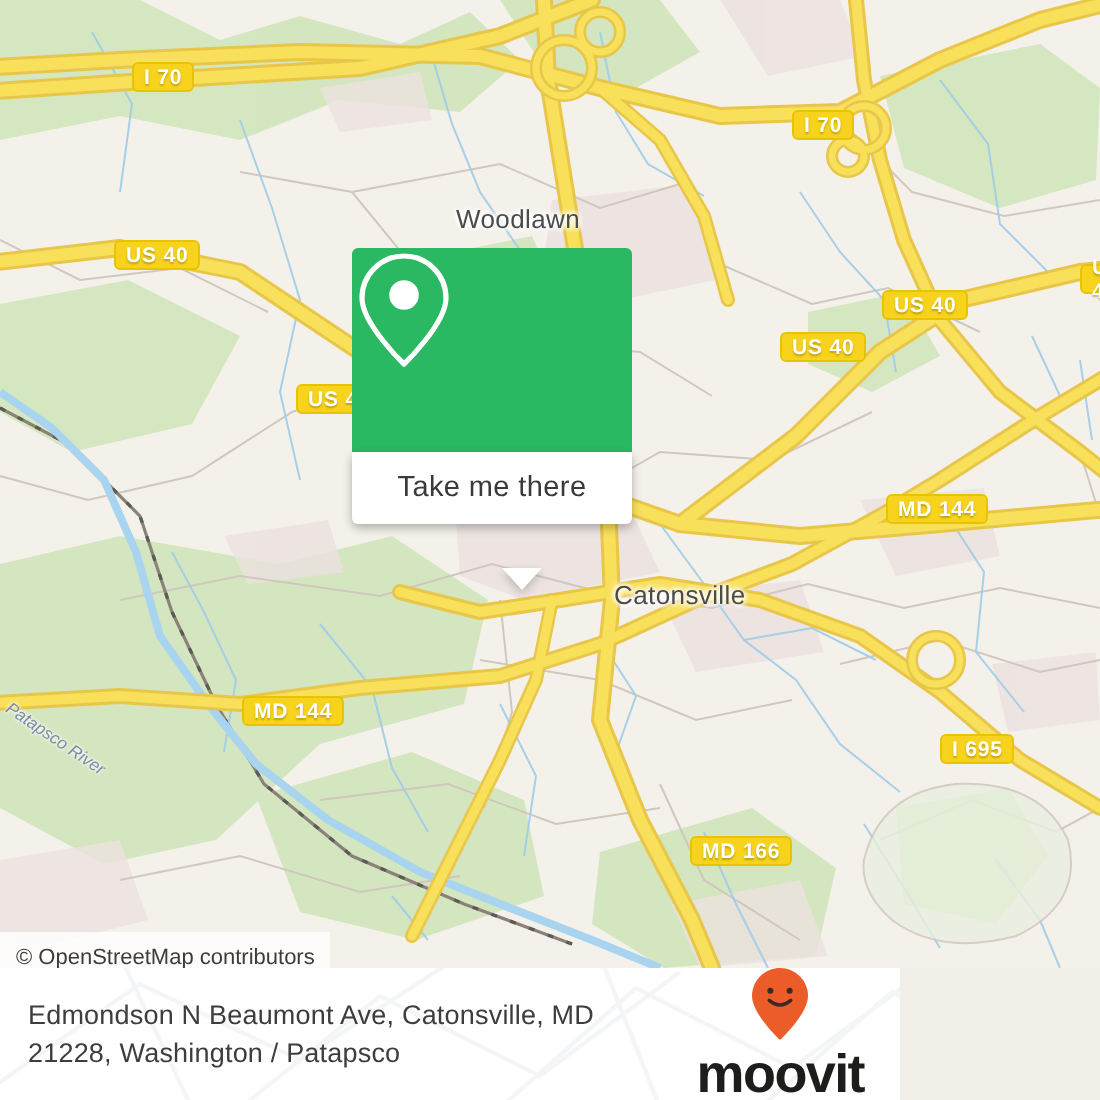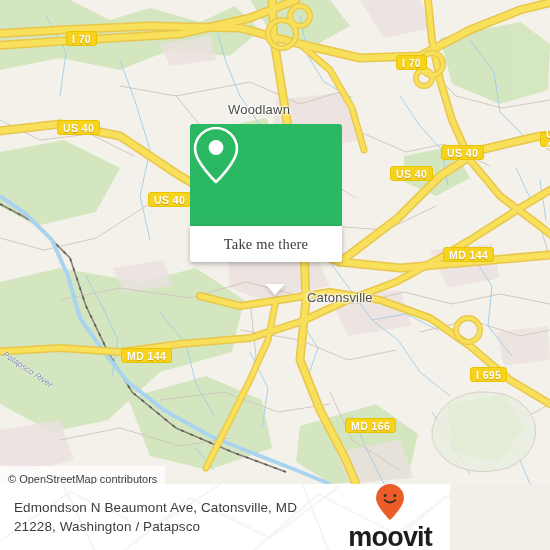--- a/index.html
+++ b/index.html
@@ -17,21 +17,21 @@
          text-shadow:0 0 2px #fff,0 0 2px #fff;}
 
   
   .shield{position:absolute;display:flex;align-items:center;justify-content:center;
           background:#f7d31e;border:1.6px solid #e8c400;border-radius:3px;
           color:#fff;font-size:10.5px;font-weight:bold;letter-spacing:.4px;
           height:15px;padding:0 5px;box-sizing:border-box;
           text-shadow:0 1px 1px rgba(120,100,0,.45);}
 
   
-  #callout{position:absolute;left:190px;top:124px;width:152px;font-family:Liberation Serif, serif;}
+  #callout{position:absolute;left:176px;top:124px;width:140px;}
   #callout-top{background:#2bb862;border-radius:3px 3px 0 0;height:102px;
                display:flex;align-items:center;justify-content:center;}
   #callout-bottom{background:#fff;border-radius:0 0 3px 3px;height:36px;
                display:flex;align-items:center;justify-content:center;
                box-shadow:0 2px 5px rgba(0,0,0,.28);}
   #callout-label{font-size:14.5px;color:#3a3a3a;letter-spacing:.2px;}
   #callout-tail{position:absolute;left:75px;top:160px;width:0;height:0;
                border-left:10px solid transparent;border-right:10px solid transparent;
                border-top:11px solid #fff;filter:drop-shadow(0 2px 2px rgba(0,0,0,.2));}
 

